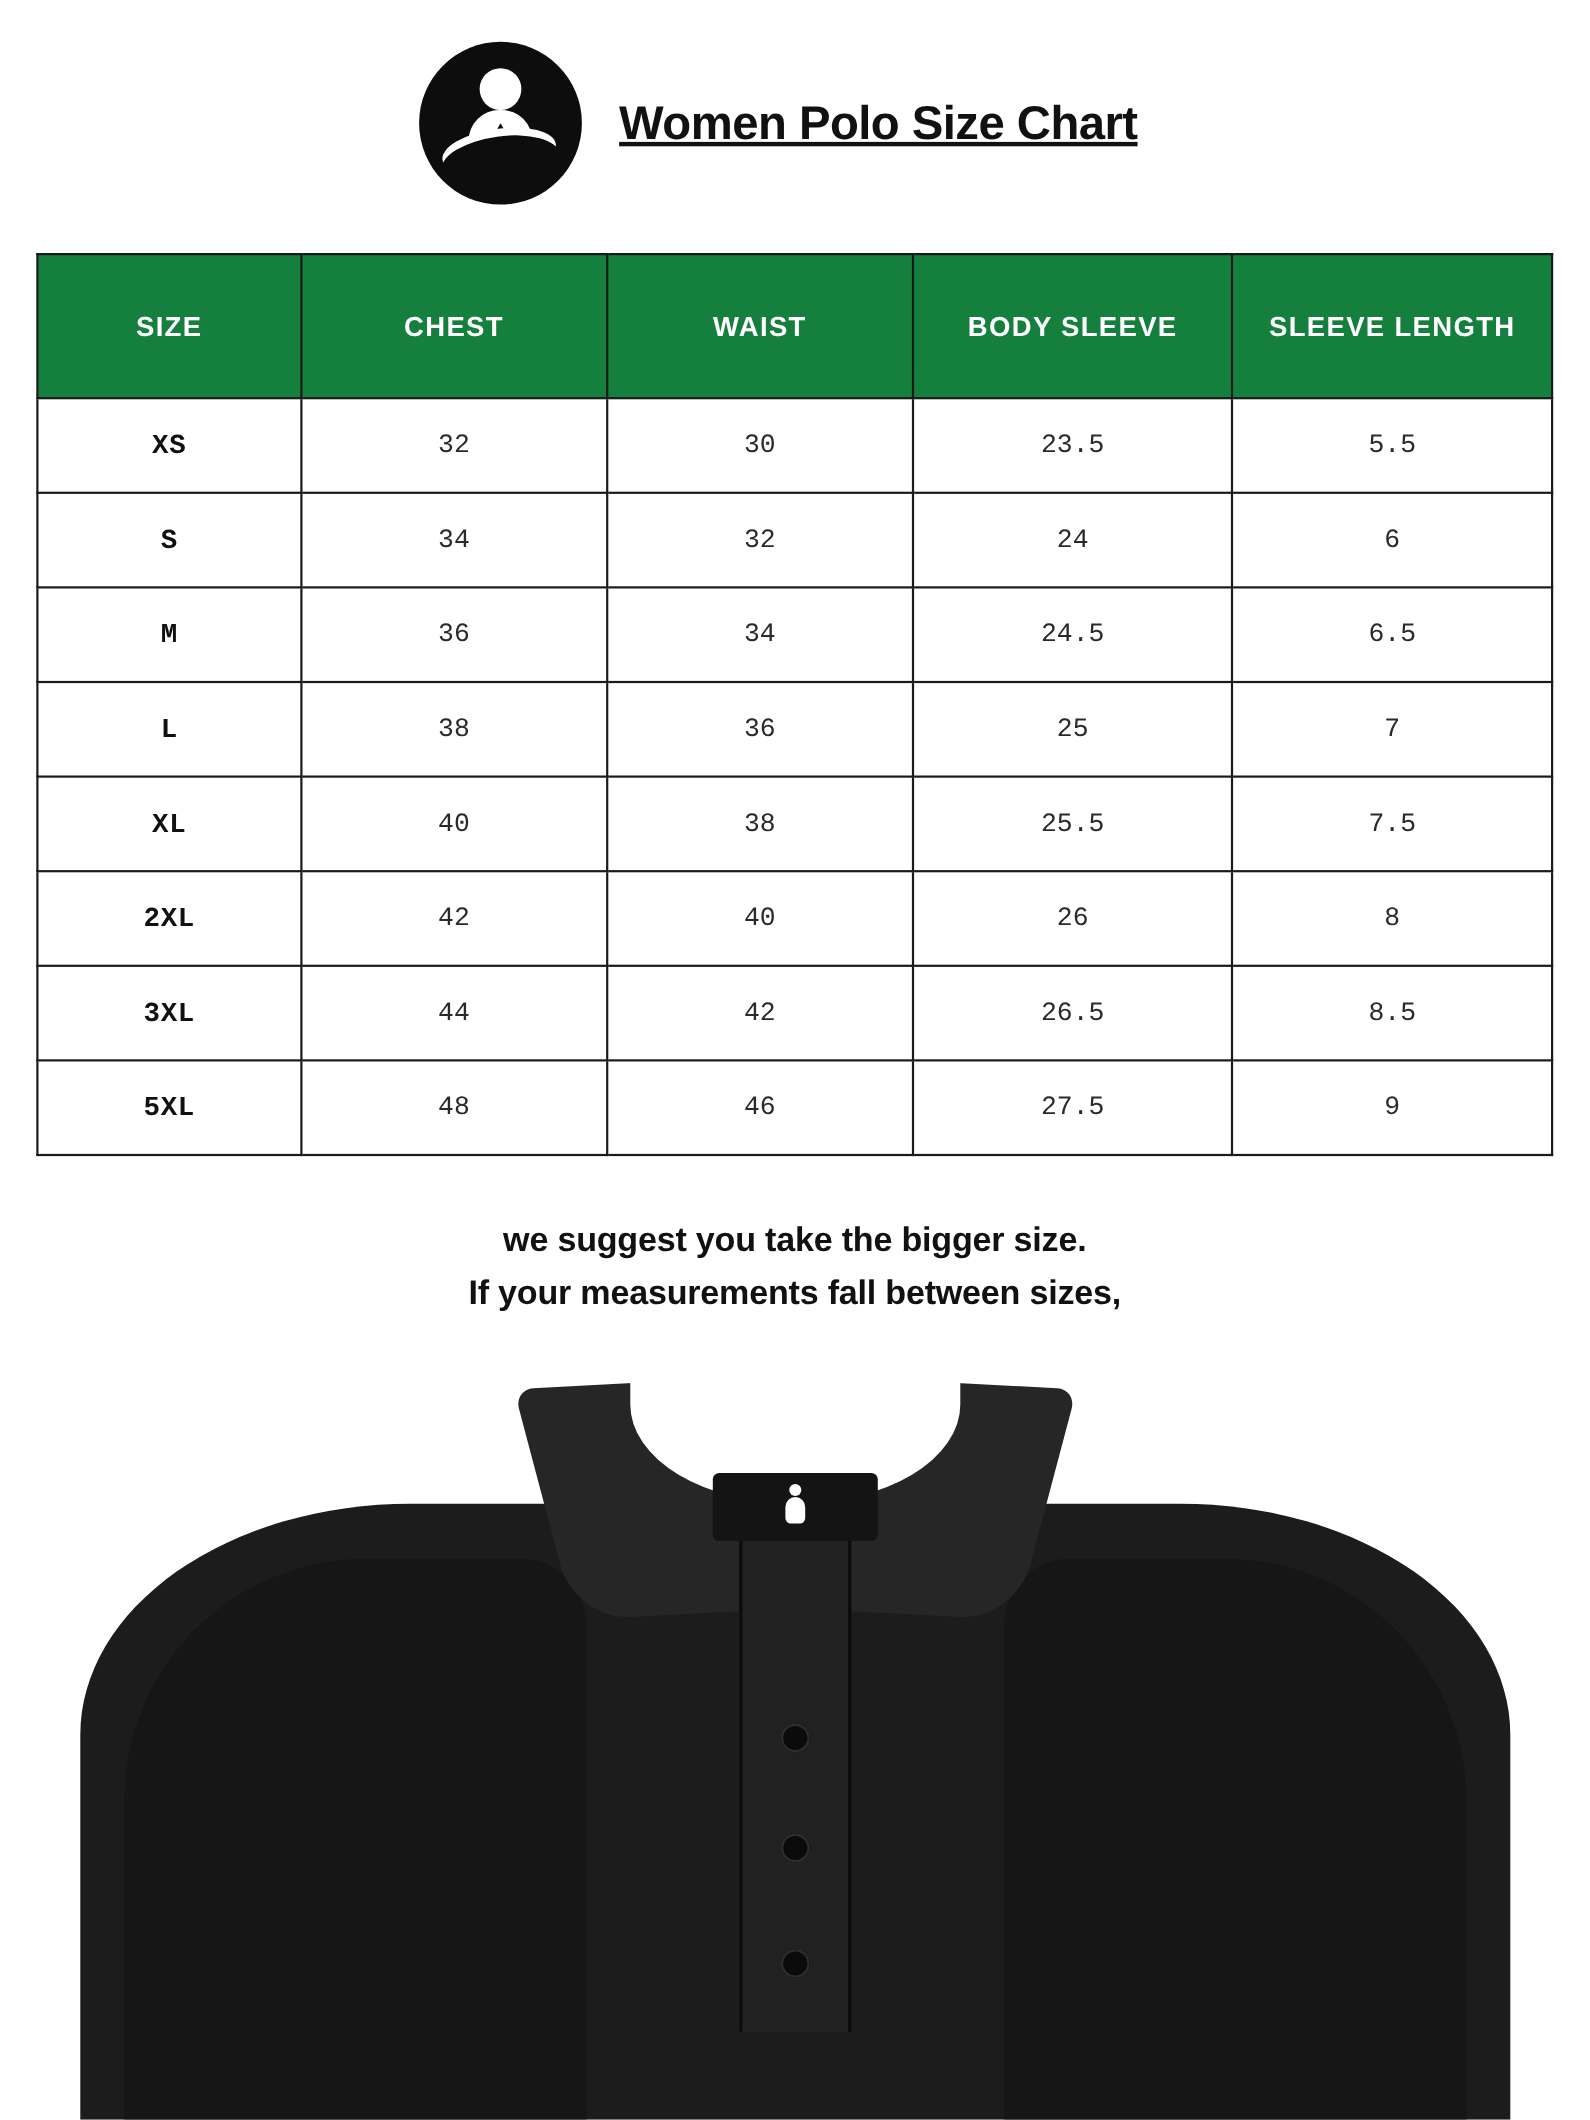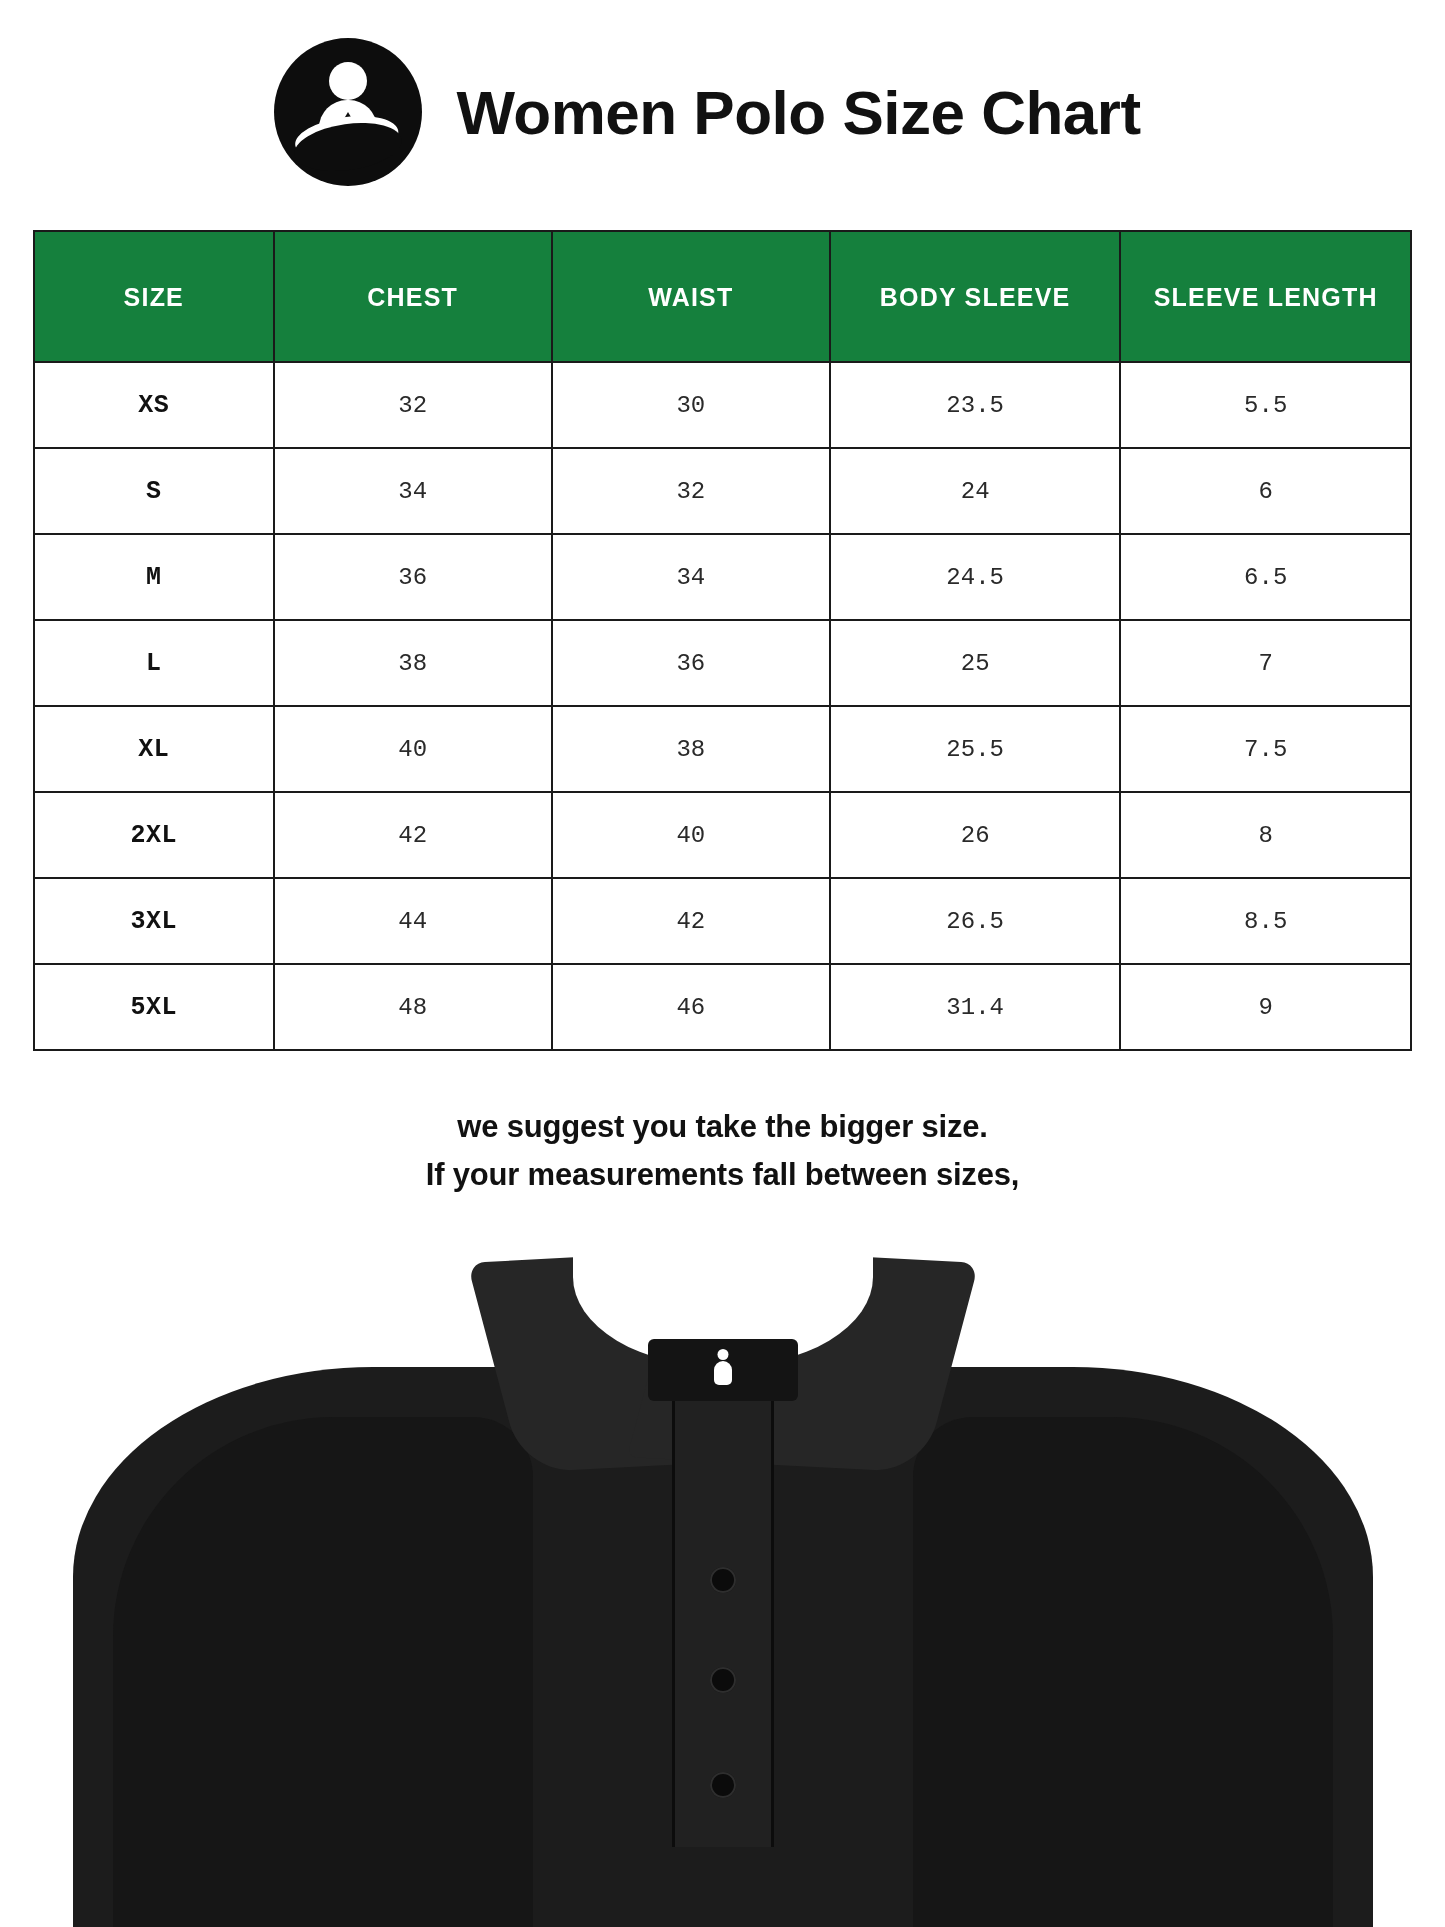--- a/index.html
+++ b/index.html
@@ -69,25 +69,26 @@
     left: 50%;
     top: 74px;
     transform: translateX(-50%);
     width: 0;
     height: 0;
     border-left: 13px solid transparent;
     border-right: 13px solid transparent;
     border-bottom: 22px solid #0d0d0d;
   }
   .page-title {
-    font-size: 62px;
+    font-size: 43px;
     font-weight: 700;
     letter-spacing: -0.5px;
     color: #111111;
     white-space: nowrap;
+    text-decoration: underline;
   }
 
   
   .table-wrap {
     margin: 44px 33px 0 33px;
   }
   table.size-table {
     width: 100%;
     border-collapse: collapse;
     table-layout: fixed;
@@ -355,21 +356,21 @@
         <td class="size-cell">3XL</td>
         <td>44</td>
         <td>42</td>
         <td>26.5</td>
         <td>8.5</td>
       </tr>
       <tr>
         <td class="size-cell">5XL</td>
         <td>48</td>
         <td>46</td>
-        <td>31.4</td>
+        <td>27.5</td>
         <td>9</td>
       </tr>
     </tbody>
   </table>
 </div>
 
 <div class="note">
   <div>we suggest you take the bigger size.</div>
   <div>If your measurements fall between sizes,</div>
 </div>

